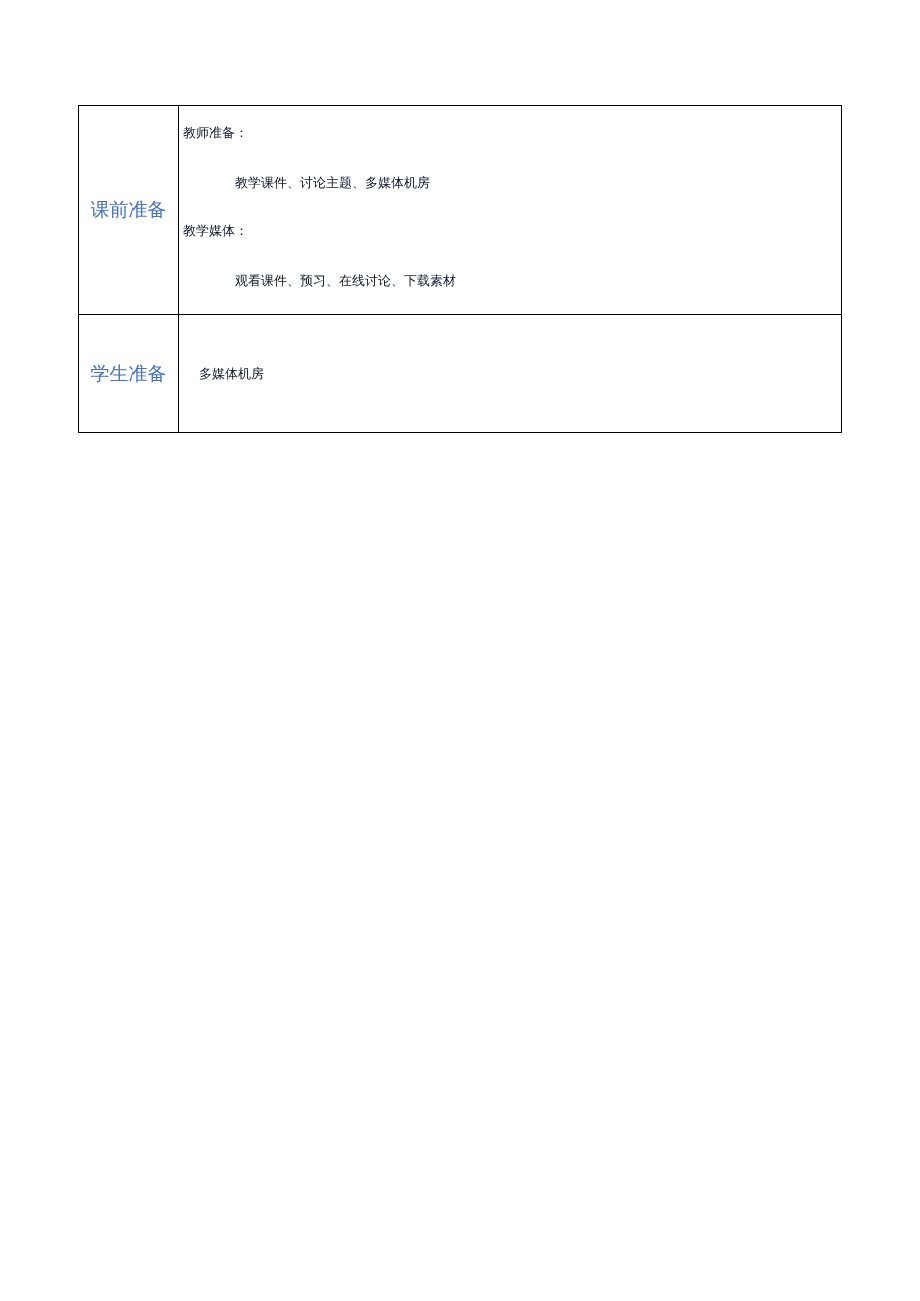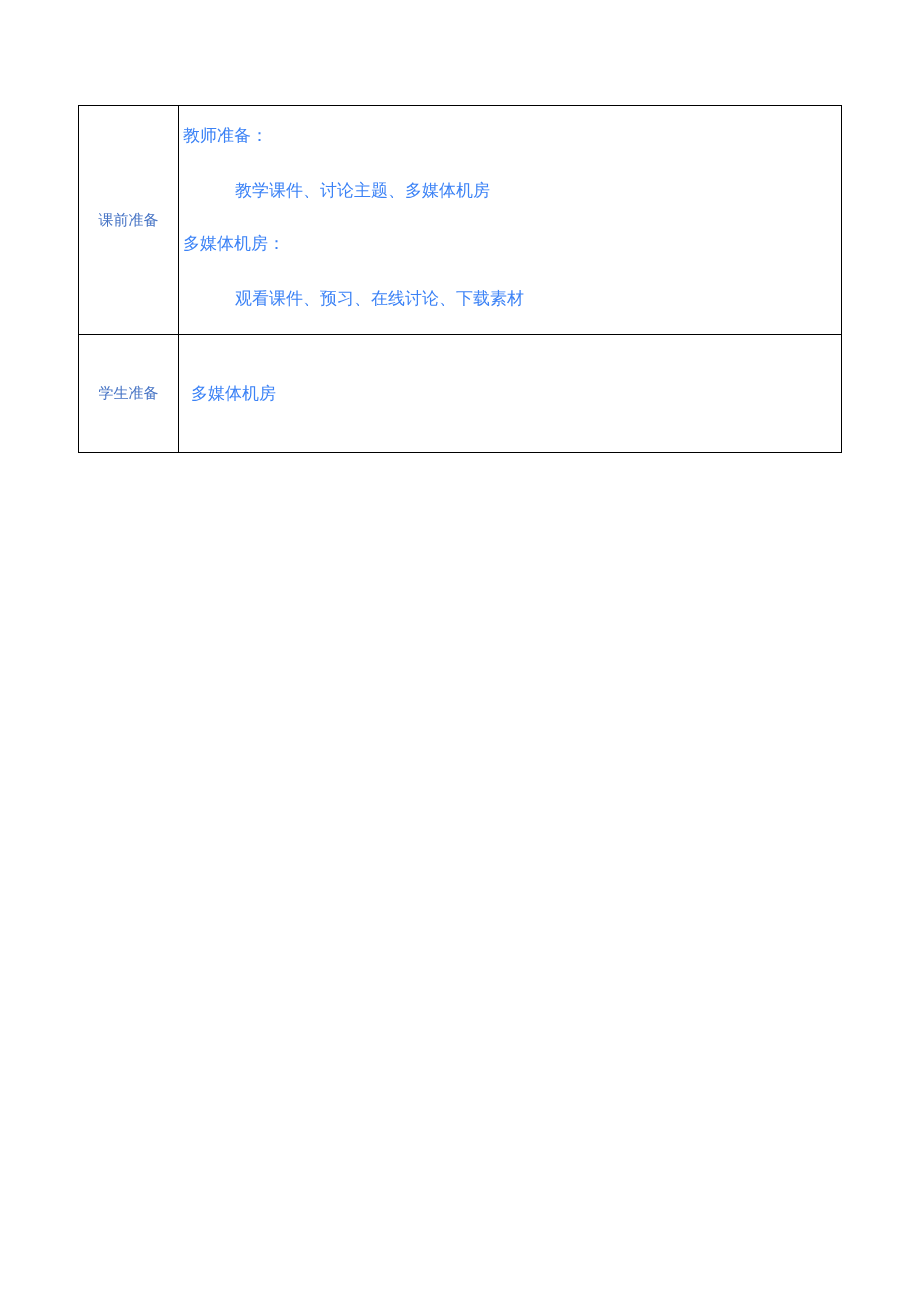--- a/index.html
+++ b/index.html
@@ -20,26 +20,26 @@
       table-layout: fixed;
     }
     .doc-table td {
       border: 1px solid #000000;
       vertical-align: middle;
     }
     .label-cell {
       width: 100px;
       text-align: center;
       color: #4472c4;
-      font-size: 15px;
+      font-size: 19px;
       padding: 8px 4px;
     }
     .content-cell {
-      color: #3b82f6;
-      font-size: 17px;
+      color: #0f172a;
+      font-size: 13px;
       padding: 0;
       font-family: Liberation Serif, serif;
     }
     .row1-content {
       padding: 18px 4px 24px 4px;
     }
     .row1-content .section-label {
       margin-bottom: 32px;
     }
     .row1-content .indented {
@@ -47,37 +47,37 @@
       margin-bottom: 30px;
     }
     .row1-content .section-label2 {
       margin-bottom: 32px;
     }
     .row1-content .indented2 {
       padding-left: 52px;
     }
     .row2-content {
       height: 118px;
-      padding-left: 12px;
+      padding-left: 20px;
     }
   </style>
 </head>
 <body>
 
 <table class="doc-table">
   <tbody>
       <tr>
     <td class="label-cell">
       <span>课前准备</span>
     </td>
     <td class="content-cell">
       <div class="row1-content">
         <div class="section-label">教师准备：</div>
         <div class="indented">教学课件、讨论主题、多媒体机房</div>
-        <div class="section-label2">多媒体机房：</div>
+        <div class="section-label2">教学媒体：</div>
         <div class="indented2">观看课件、预习、在线讨论、下载素材</div>
       </div>
     </td>
   </tr>
   <tr>
     <td class="label-cell">
       <span>学生准备</span>
     </td>
     <td class="content-cell row2-content">
       <span>多媒体机房</span>

